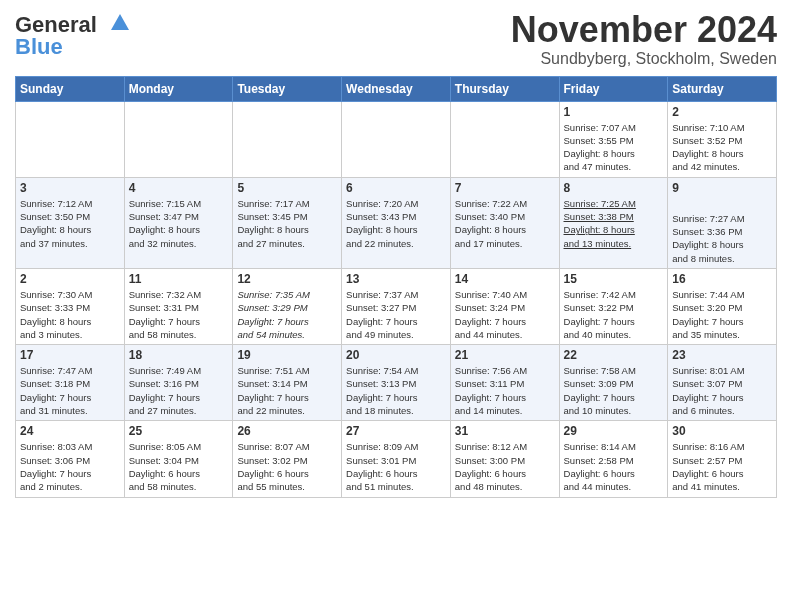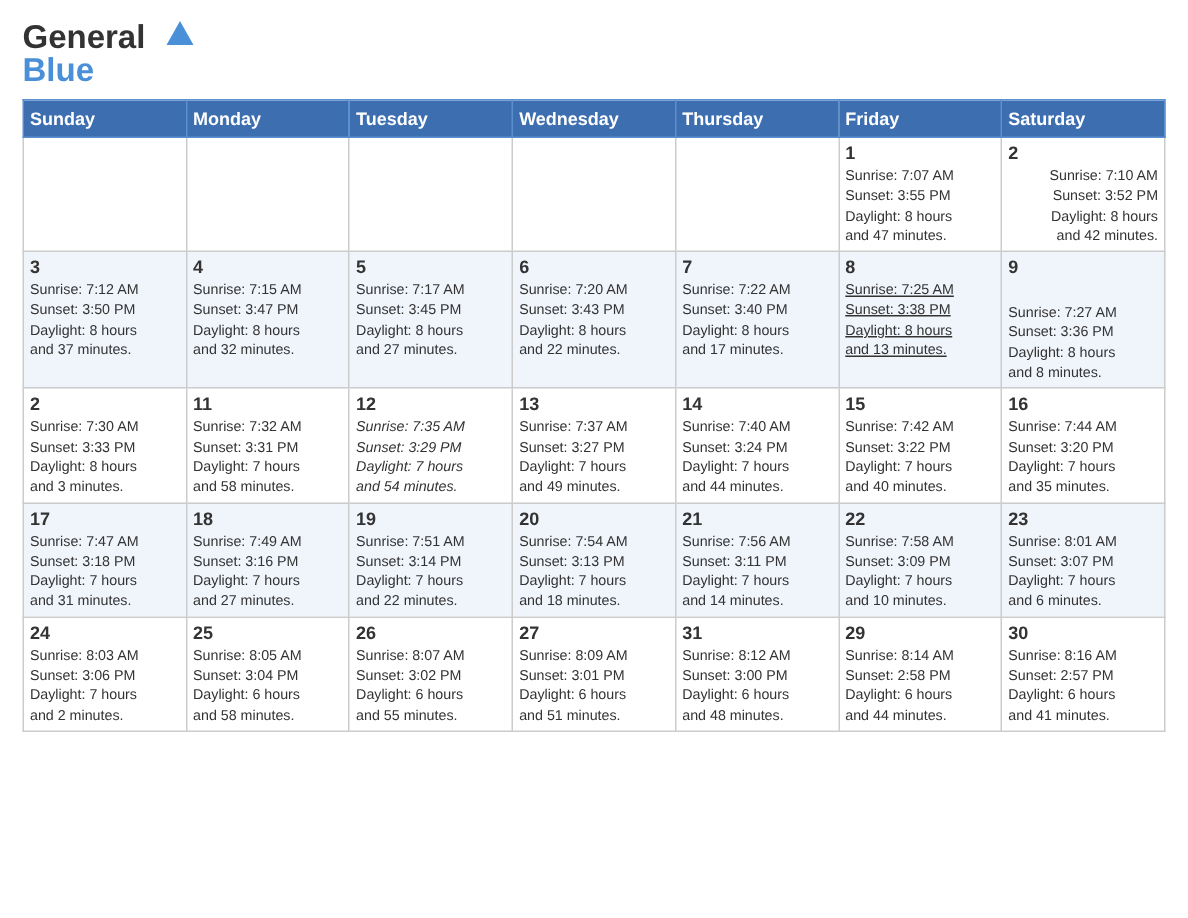--- a/index.html
+++ b/index.html
@@ -108,20 +108,24 @@
 </head>
 <body>
 
 <div class="header-area">
   <div class="logo">
     <div class="logo-wrapper">
       <span class="logo-text-general">General</span>
       <span class="logo-blue-triangle"></span>
     </div>
     <span class="logo-text-blue">Blue</span>
+  </div>
+  <div class="title-area">
+    <div class="month-title">November 2024</div>
+    <div class="location-title">Sundbyberg, Stockholm, Sweden</div>
   </div>
 </div>
 
 <table class="calendar">
   <thead>
     <tr>
     <th>Sunday</th>
         <th>Monday</th>
         <th>Tuesday</th>
         <th>Wednesday</th>
@@ -139,21 +143,21 @@
         <td class="empty-cell"></td>
         <td>
           <div class="day-number">1</div>
           <div class="day-info" style="white-space: pre-line;">Sunrise: 7:07 AM
 Sunset: 3:55 PM
 Daylight: 8 hours
 and 47 minutes.</div>
         </td>
         <td>
           <div class="day-number">2</div>
-          <div class="day-info" style="white-space: pre-line; text-align: right;">Sunrise: 7:10 AM
+          <div class="day-info" style="white-space: pre-line;">Sunrise: 7:10 AM
 Sunset: 3:52 PM
 Daylight: 8 hours
 and 42 minutes.</div>
         </td>
       </tr>
       <tr>
         <td>
           <div class="day-number">3</div>
           <div class="day-info" style="white-space: pre-line;">Sunrise: 7:12 AM
 Sunset: 3:50 PM

